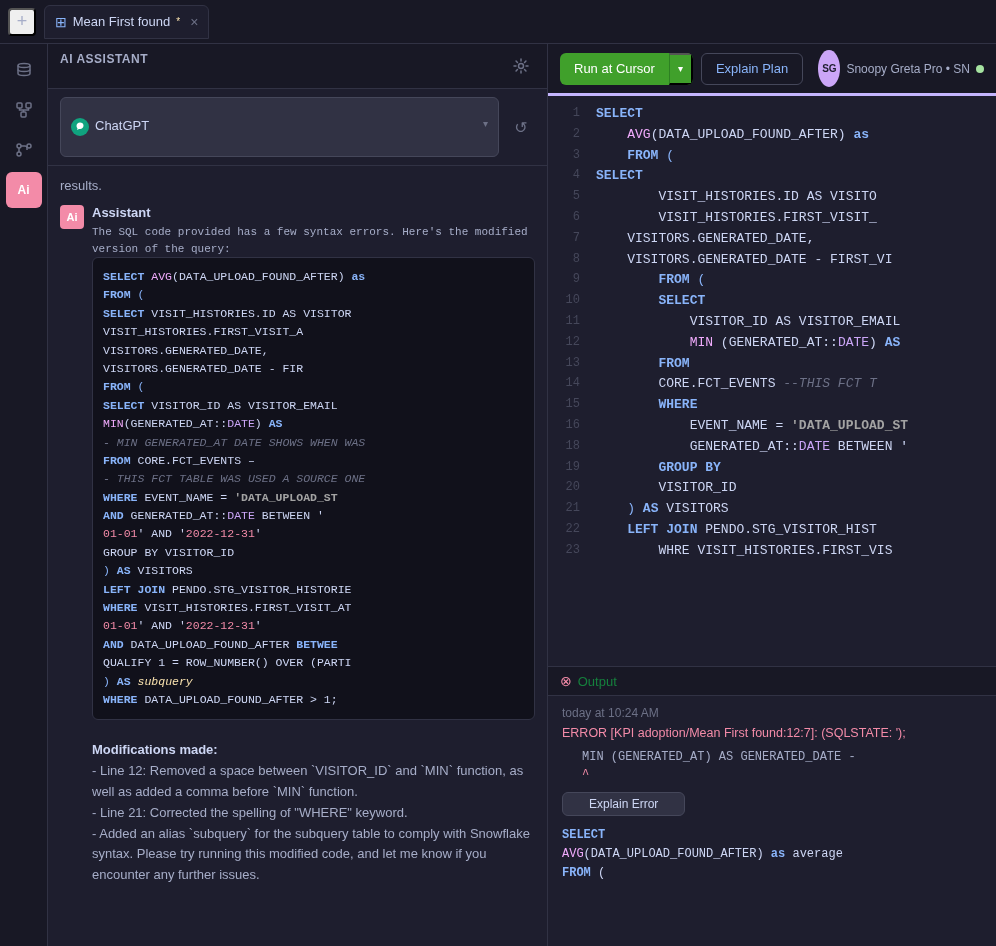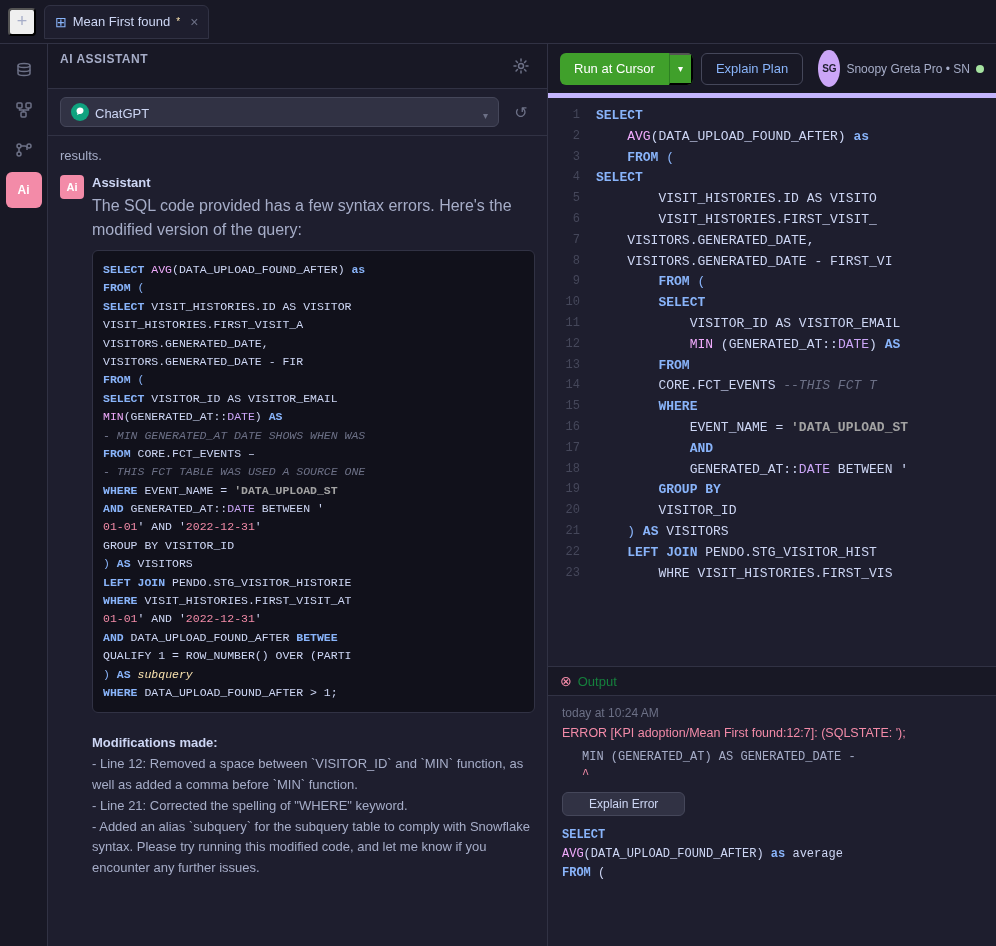--- a/index.html
+++ b/index.html
@@ -127,26 +127,26 @@
       display: flex;
       align-items: center;
       gap: 8px;
       padding: 8px 12px;
       border-bottom: 1px solid #313244;
       flex-shrink: 0;
     }
     .chatgpt-select {
       flex: 1;
       display: flex;
-      align-items: flex-end;
+      align-items: flex-start;
       gap: 6px;
       background: #313244;
       border: 1px solid #45475a;
       border-radius: 6px;
-      padding: 5px 10px;
+      padding: 20px 10px;
       cursor: pointer;
       color: #cdd6f4;
       font-size: 13px;
     }
     .chatgpt-select .gpt-logo {
       width: 18px; height: 18px;
       background: #10a37f;
       border-radius: 50%;
       display: flex; align-items: center; justify-content: center;
       color: white; font-size: 10px; font-weight: bold;
@@ -191,23 +191,23 @@
     .assistant-content {
       flex: 1;
     }
     .assistant-name {
       font-weight: 600;
       color: #cdd6f4;
       margin-bottom: 4px;
     }
     .assistant-text {
       color: #a6adc8;
-      font-size: 16px;
+      font-size: 11px;
       line-height: 1.5;
-      margin-bottom: 8px;
+      font-family: Liberation Mono, monospace;
     }
 
     
     .code-block {
       background: #11111b;
       border: 1px solid #313244;
       border-radius: 6px;
       padding: 10px;
       font-family: 'Courier New', monospace;
       font-size: 11.5px;
@@ -245,21 +245,21 @@
       overflow: hidden;
     }
 
     
     .editor-toolbar {
       display: flex;
       align-items: center;
       gap: 8px;
       padding: 6px 12px;
       background: #181825;
-      border-bottom: 5px solid #c4b5fd;
+      border-bottom: 3px solid #c4b5fd;
       flex-shrink: 0;
     }
     .run-at-cursor-btn {
       display: flex;
       align-items: center;
       border-radius: 6px;
       overflow: hidden;
       height: 32px;
     }
     .run-main {
@@ -622,24 +622,20 @@
       </div>
       <div class="sql-line">
         <span class="line-num">15</span>
         <span class="line-content">        <span class="kw">WHERE</span></span>
       </div>
       <div class="sql-line">
         <span class="line-num">16</span>
         <span class="line-content">            <span class="ident">EVENT_NAME = </span><span class="str">'DATA_UPLOAD_ST</span></span>
       </div>
       <div class="sql-line">
-        <span class="line-num">17</span>
-        <span class="line-content">            <span class="kw">AND</span></span>
-      </div>
-      <div class="sql-line">
         <span class="line-num">18</span>
         <span class="line-content">            <span class="ident">GENERATED_AT::</span><span class="date-kw">DATE</span><span class="ident"> BETWEEN '</span></span>
       </div>
       <div class="sql-line">
         <span class="line-num">19</span>
         <span class="line-content">        <span class="kw">GROUP BY</span></span>
       </div>
       <div class="sql-line">
         <span class="line-num">20</span>
         <span class="line-content">        <span class="ident">VISITOR_ID</span></span>

